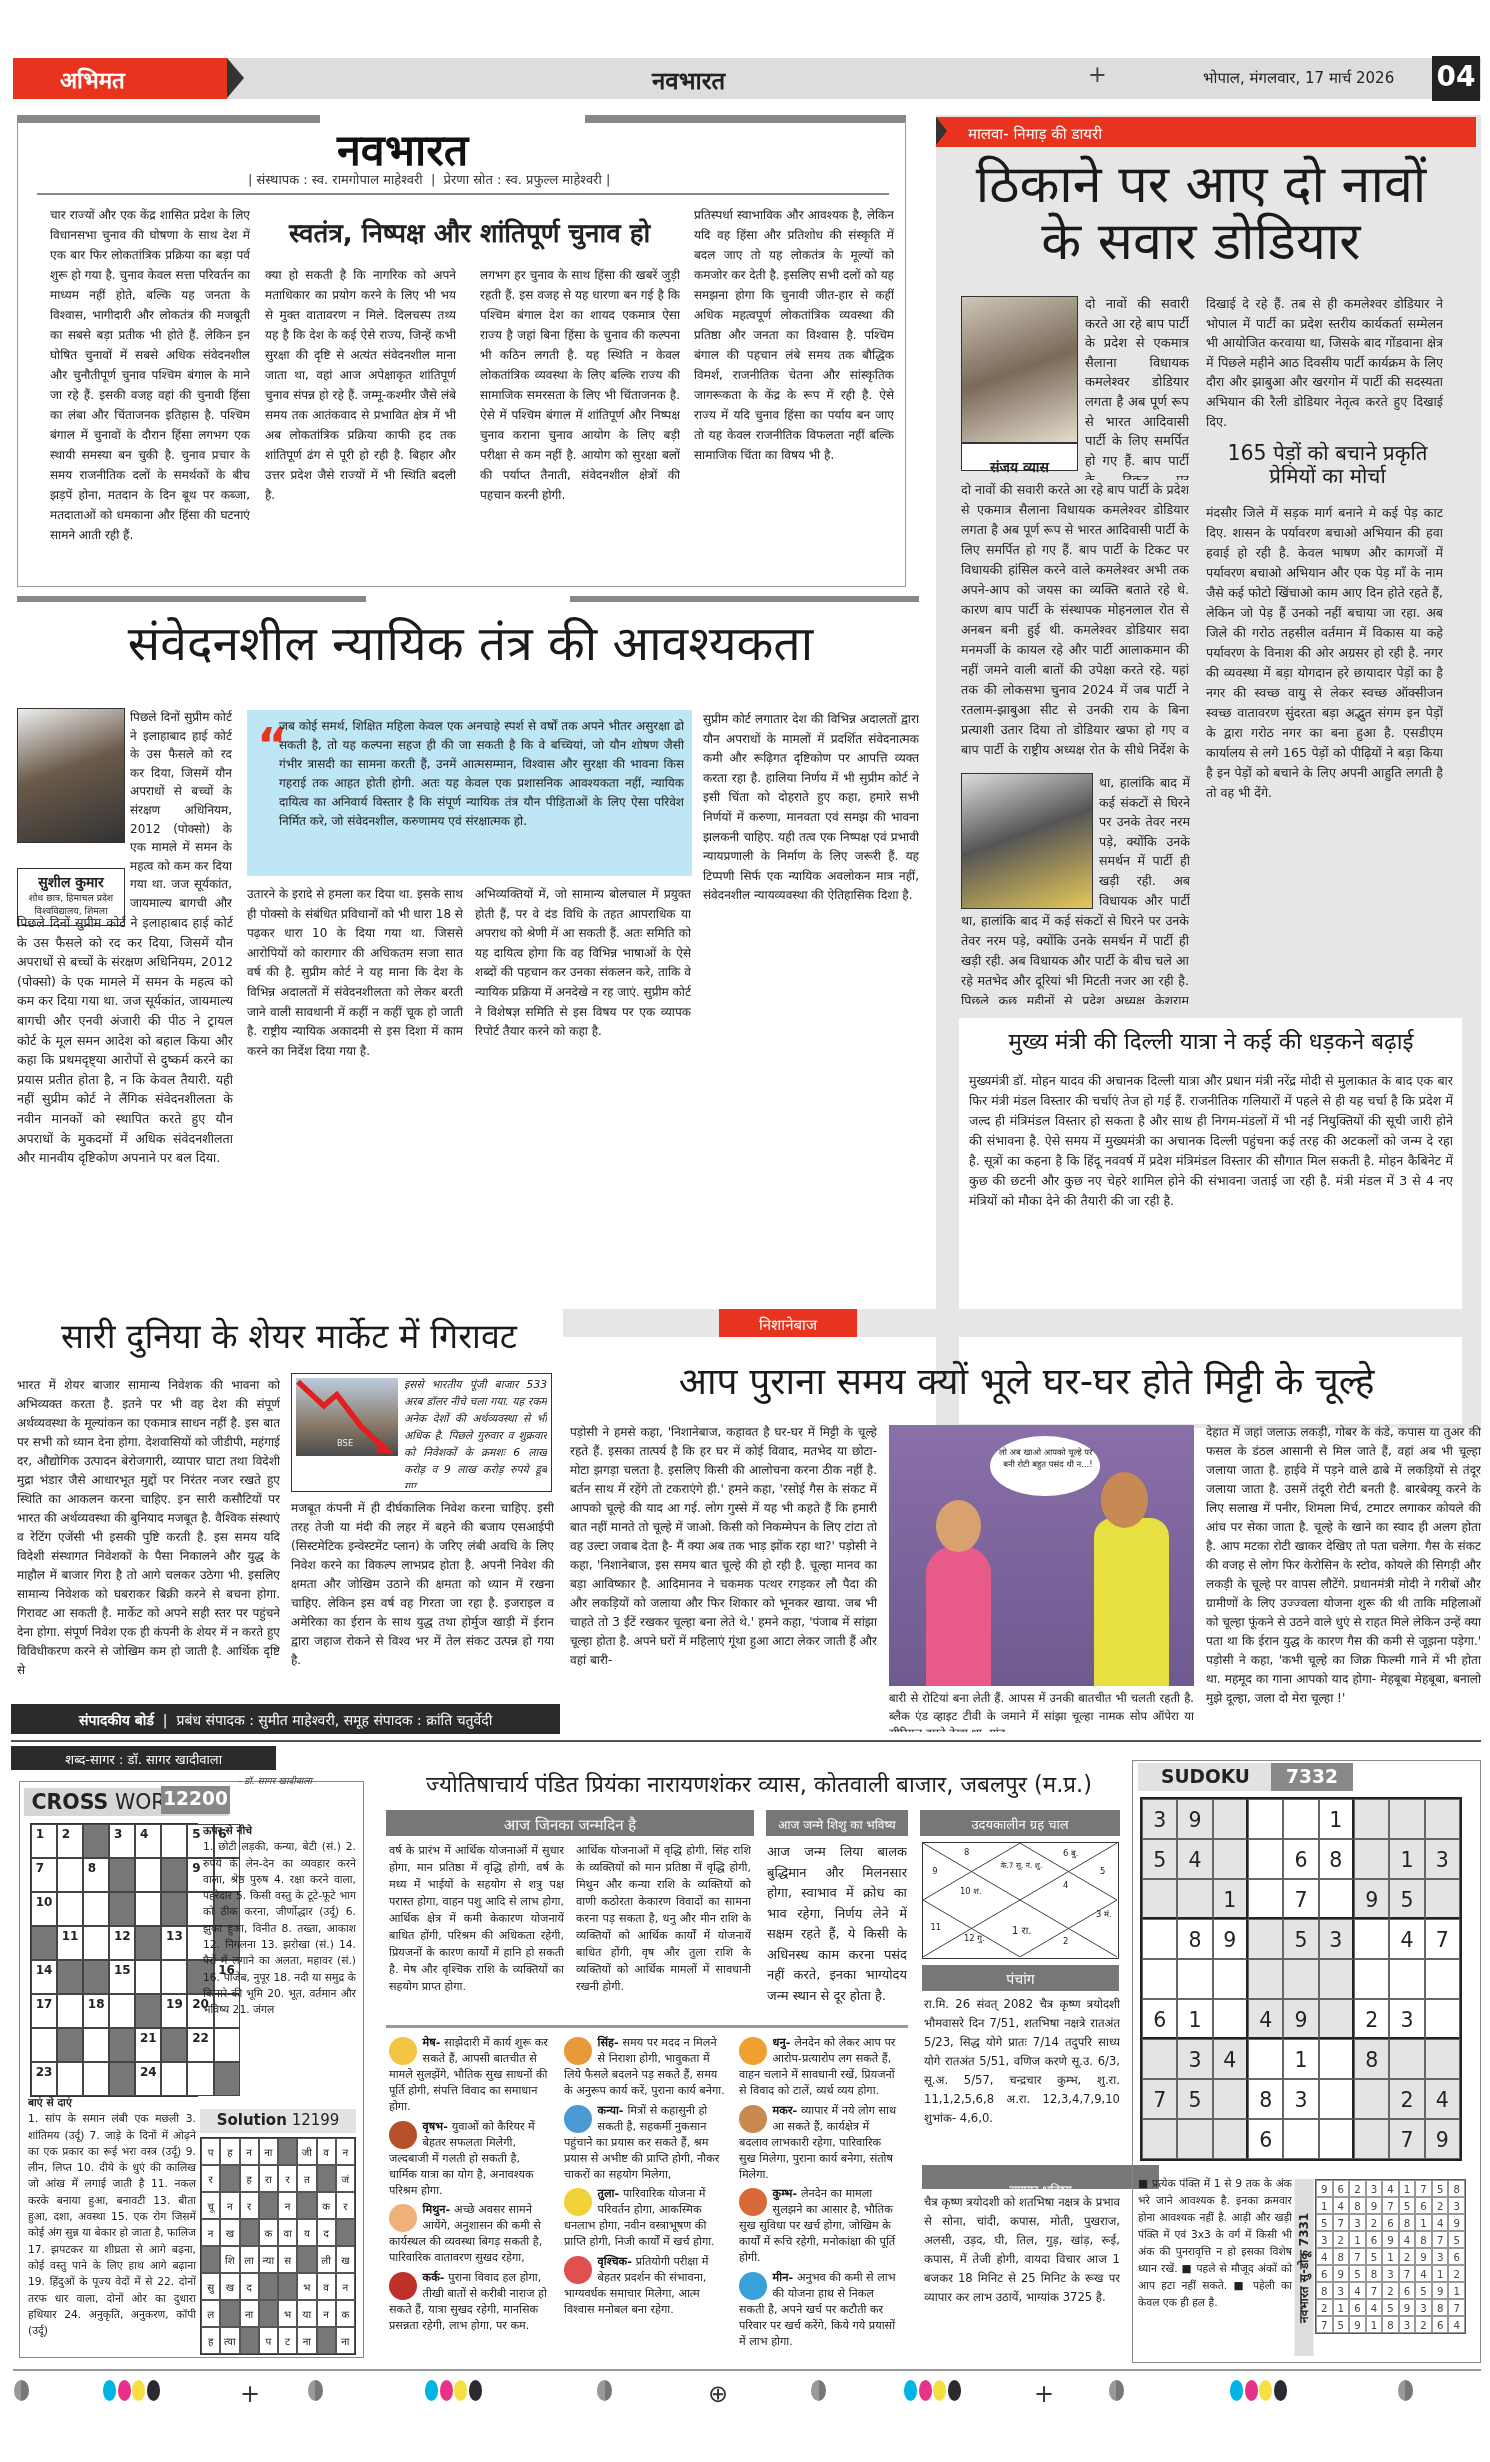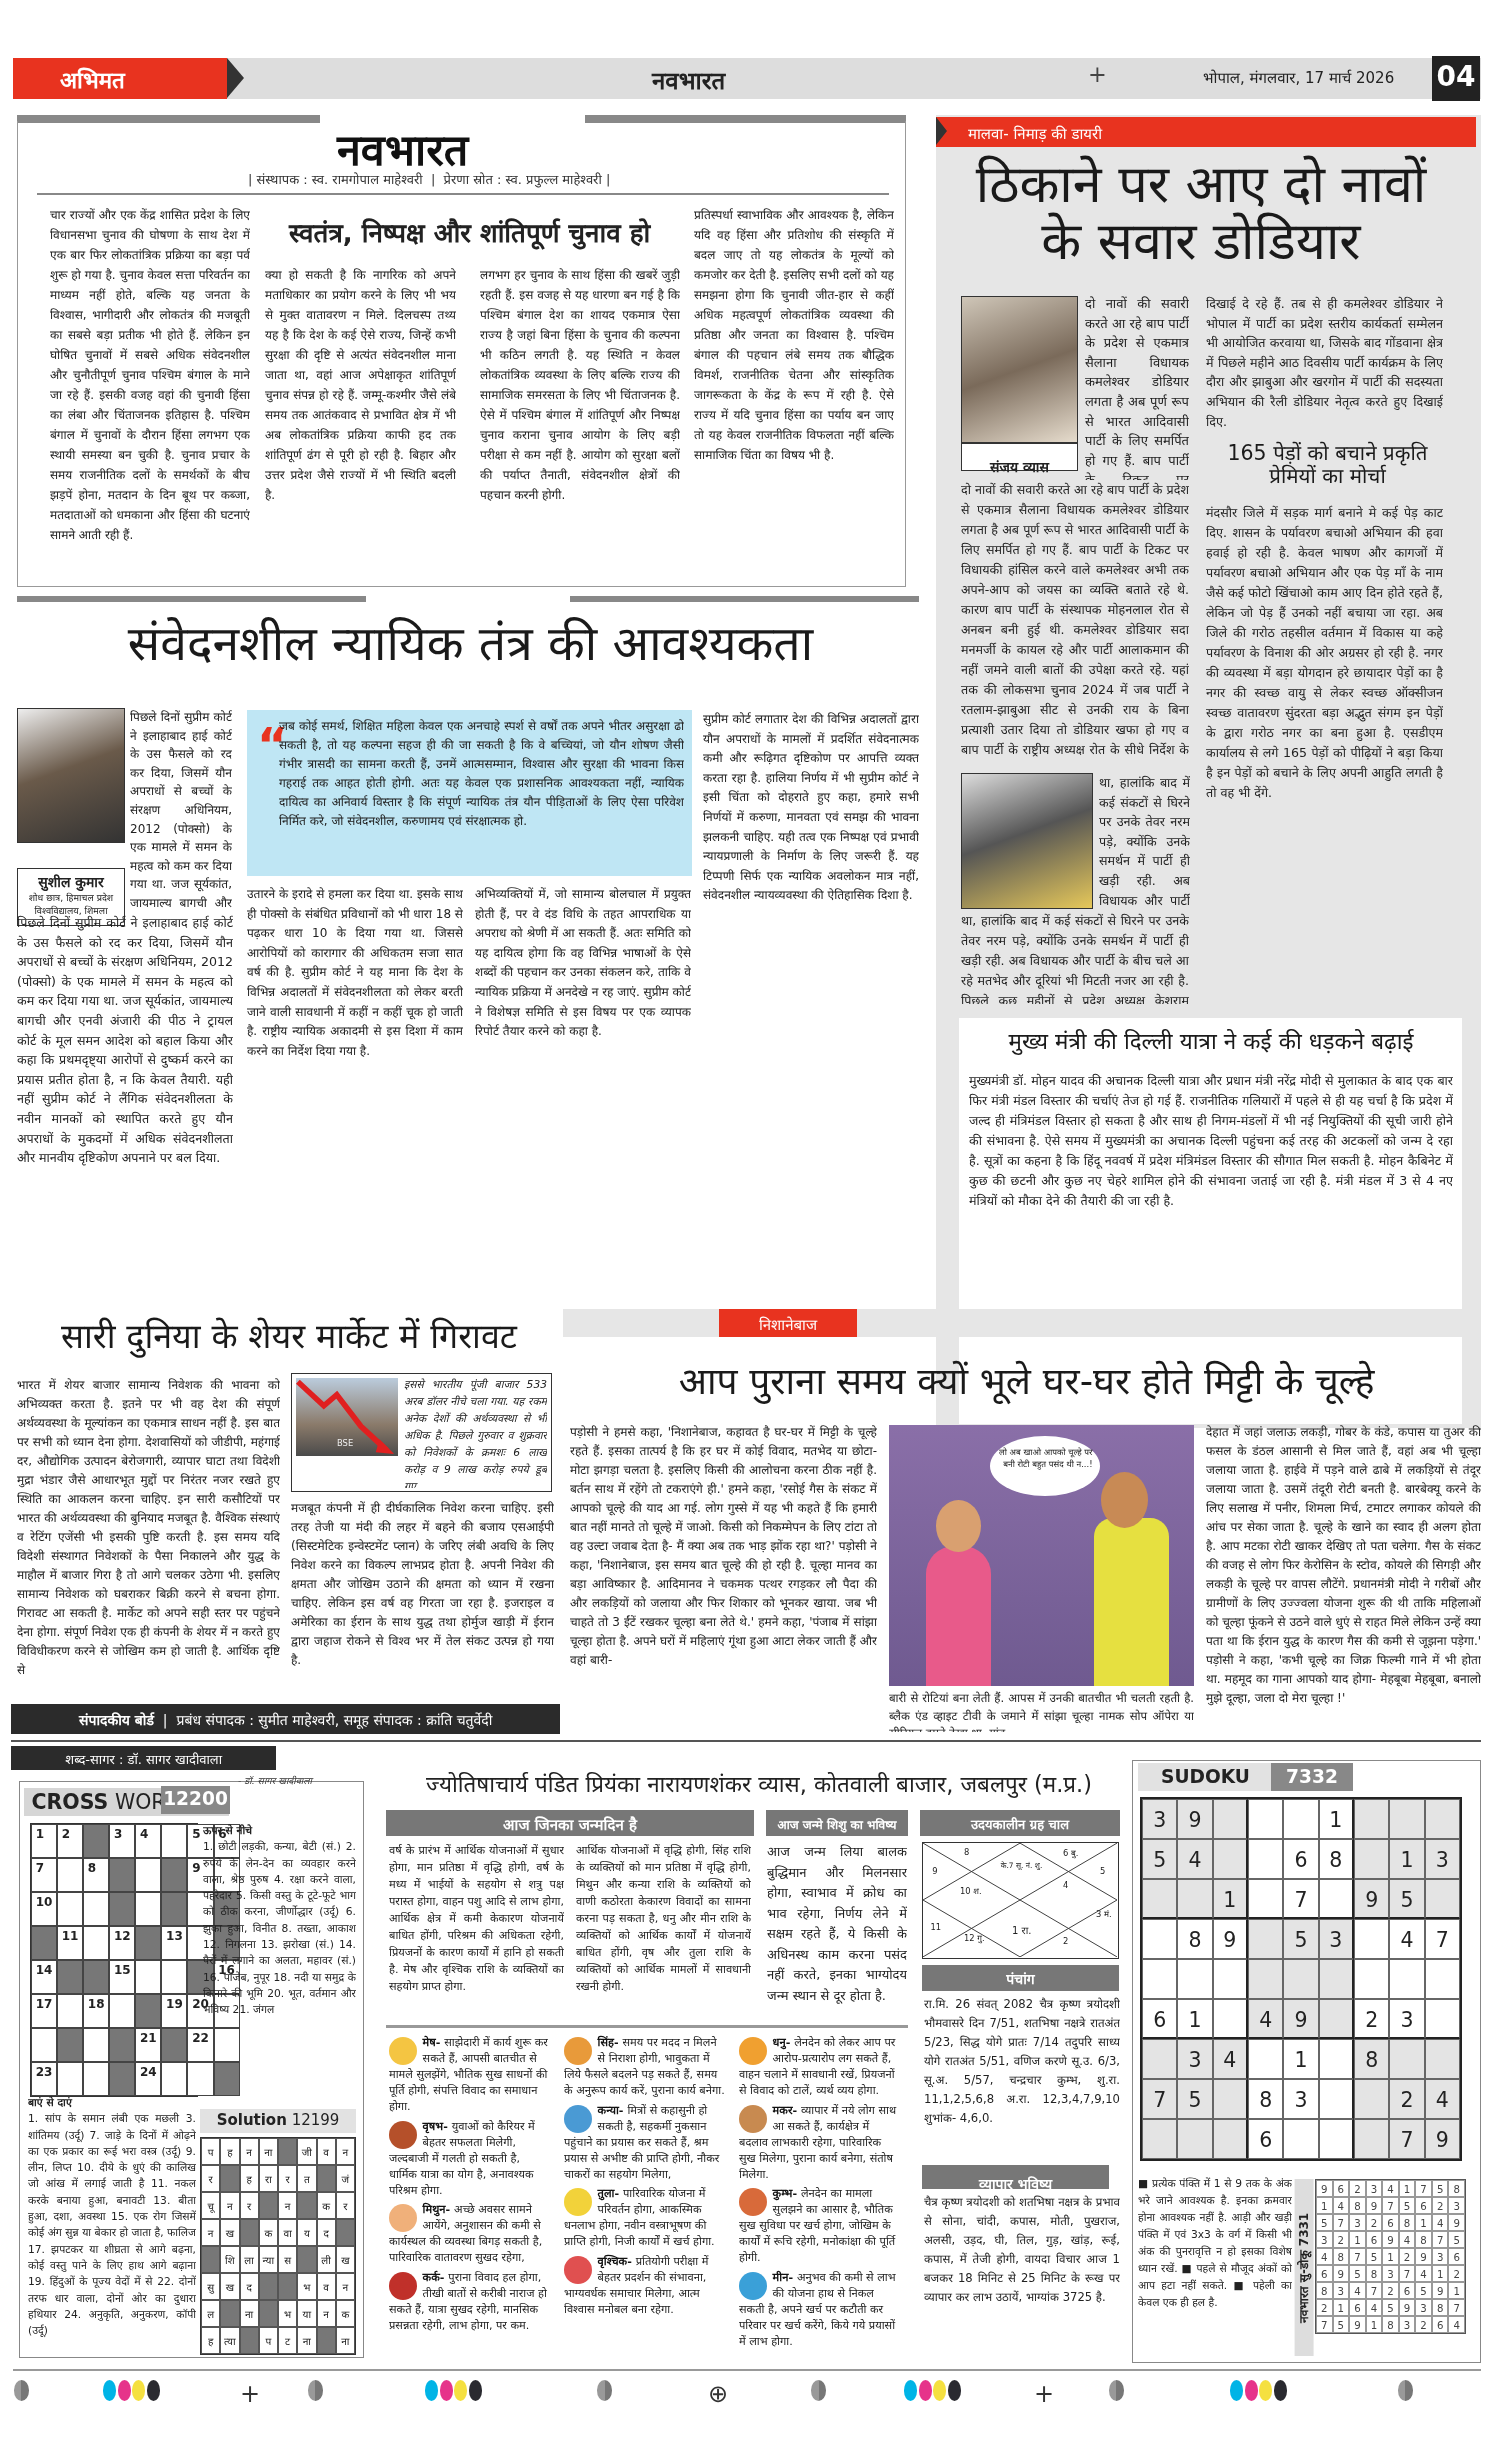--- a/index.html
+++ b/index.html
@@ -23,21 +23,21 @@
 .ed-head{left:289px;top:214px;font-size:26px;font-weight:bold;color:#222}
 
 .redbar{background:#e8331f;color:#fff;font-size:15px;padding:5.6px 0 0 32px}
 .redbar:before{content:"";position:absolute;left:0;top:0;border-left:11.2px solid #333;border-top:14px solid transparent;border-bottom:14px solid transparent;height:0}
 .grey-panel{background:#e6e6e6}
 .bighead{font-weight:normal;color:#1a1a1a;text-align:center;line-height:1.1}
 .photo{background:linear-gradient(160deg,#cfc6b8,#7a6a5a 50%,#e6dccd);border:0.9px solid #333}
 .caption{background:#fff;border:0.9px solid #333;text-align:center;font-weight:bold}
 .quote{background:#bfe6f4}
 .darkbar{background:#2b2b2b;color:#fff;text-align:center}
-.greyhd{background:#777;color:#fff;text-align:center;font-weight:bold}
+.greyhd{background:#777;color:#fff;text-align:center;font-weight:normal}
 
 .cw-grid{display:grid;grid-template-columns:repeat(8,1fr);border:1.9px solid #333}
 .cw-cell{border:0.9px solid #444;height:34px;font-size:12px;font-weight:bold;padding:1.9px 3.7px;background:#fff}
 .cw-cell.b{background:#777}
 .sol-grid{display:grid;grid-template-columns:repeat(8,1fr);border:1.9px solid #333}
 .sol-cell{border:0.9px solid #555;height:27px;font-size:10.2px;text-align:center;padding-top:5.6px;background:#fff}
 .sol-cell.b{background:#777}
 .sd-grid{display:grid;grid-template-columns:repeat(9,1fr);border:2.8px solid #222}
 .sd-cell{height:40px;border:0.9px solid #666;font-size:20.5px;text-align:center;line-height:40px;color:#222}
 .sd-cell.s{background:#e4e4e4}
@@ -316,21 +316,21 @@
   <span style="position:absolute;left:140px;top:3.7px;font-size:8.4px">6 बु.</span>
   <span style="position:absolute;left:75px;top:17px;font-size:7.5px;width:47px;text-align:center">के.7 सू. नं. शु.</span>
   <span style="position:absolute;left:41px;top:3.7px;font-size:8.4px">8</span>
   <span style="position:absolute;left:9.3px;top:23px;font-size:8.4px">9</span>
   <span style="position:absolute;left:37px;top:42px;font-size:8.4px">10 श.</span>
   <span style="position:absolute;left:7.5px;top:79px;font-size:8.4px">11</span>
   <span style="position:absolute;left:41px;top:89px;font-size:8.4px">12 गु.</span>
 </div>
 <div class="abs greyhd" style="left:922px;top:1965px;width:197px;height:26px;font-size:14px;padding-top:3.7px">पंचांग</div>
 <div class="abs col" style="left:924px;top:1995px;width:196px;height:158px;overflow:hidden;font-size:11.6px;line-height:19px">रा.मि. 26 संवत् 2082 चैत्र कृष्ण त्रयोदशी भौमवासरे दिन 7/51, शतभिषा नक्षत्रे रातअंत 5/23, सिद्ध योगे प्रातः 7/14 तदुपरि साध्य योगे रातअंत 5/51, वणिज करणे सू.उ. 6/3, सू.अ. 5/57, चन्द्रचार कुम्भ, शु.रा. 11,1,2,5,6,8 अ.रा. 12,3,4,7,9,10 शुभांक- 4,6,0.</div>
-<div class="abs greyhd" style="left:922px;top:2165px;width:187px;height:24px;font-size:14px;padding-top:9px">व्यापार भविष्य</div>
+<div class="abs greyhd" style="left:922px;top:2165px;width:237px;height:24px;font-size:12px;padding-top:16px">व्यापार भविष्य</div>
 <div class="abs col" style="left:924px;top:2193px;width:196px;height:163px;overflow:hidden;font-size:11.6px;line-height:19px">चैत्र कृष्ण त्रयोदशी को शतभिषा नक्षत्र के प्रभाव से सोना, चांदी, कपास, मोती, पुखराज, अलसी, उड़द, घी, तिल, गुड़, खांड़, रूई, कपास, में तेजी होगी, वायदा विचार आज 1 बजकर 18 मिनिट से 25 मिनिट के रूख पर व्यापार कर लाभ उठायें, भाग्यांक 3725 है.</div>
 
 <div class="abs" style="left:1132px;top:1760px;width:349px;height:603px;border:0.9px solid #888"></div>
 <div class="abs" style="left:1138px;top:1763px;width:135px;height:28px;background:#e2e2e2;font-size:18.6px;font-weight:bold;text-align:center;padding-top:2.8px">SUDOKU</div>
 <div class="abs" style="left:1271px;top:1763px;width:82px;height:28px;background:#888;color:#fff;font-size:18.6px;font-weight:bold;text-align:center;padding-top:2.8px">7332</div>
 <div class="abs sd-grid" id="sd-grid" style="left:1140px;top:1797px;width:322px">
     <div class="sd-cell s">3</div>
     <div class="sd-cell s">9</div>
     <div class="sd-cell s br"></div>
     <div class="sd-cell"></div>

